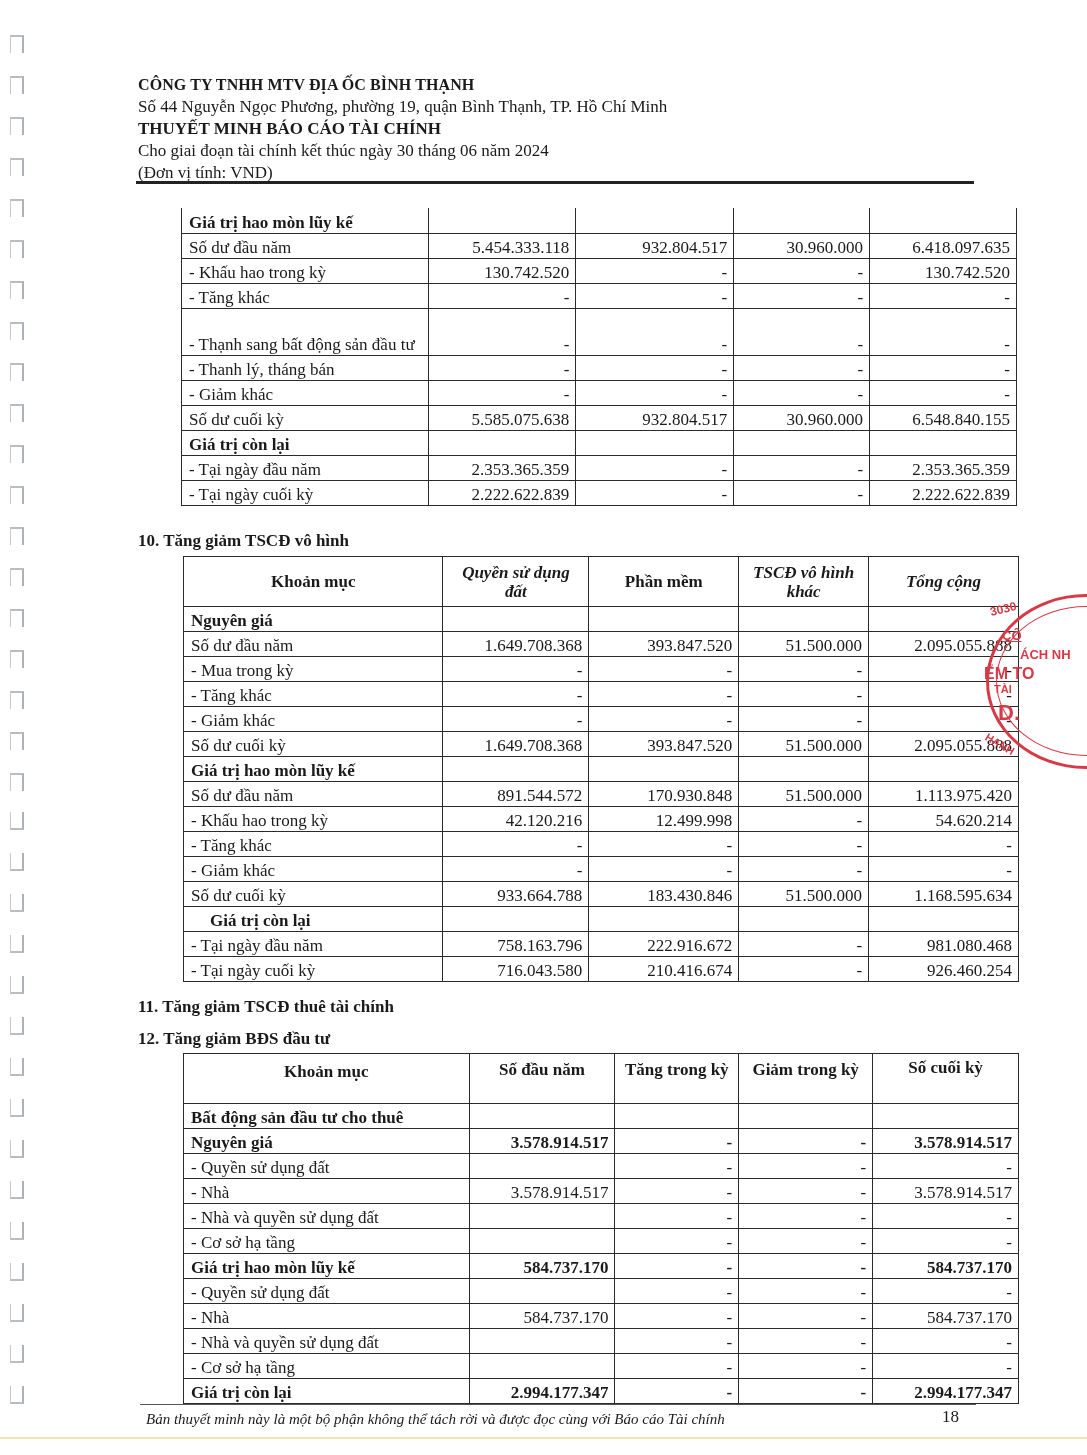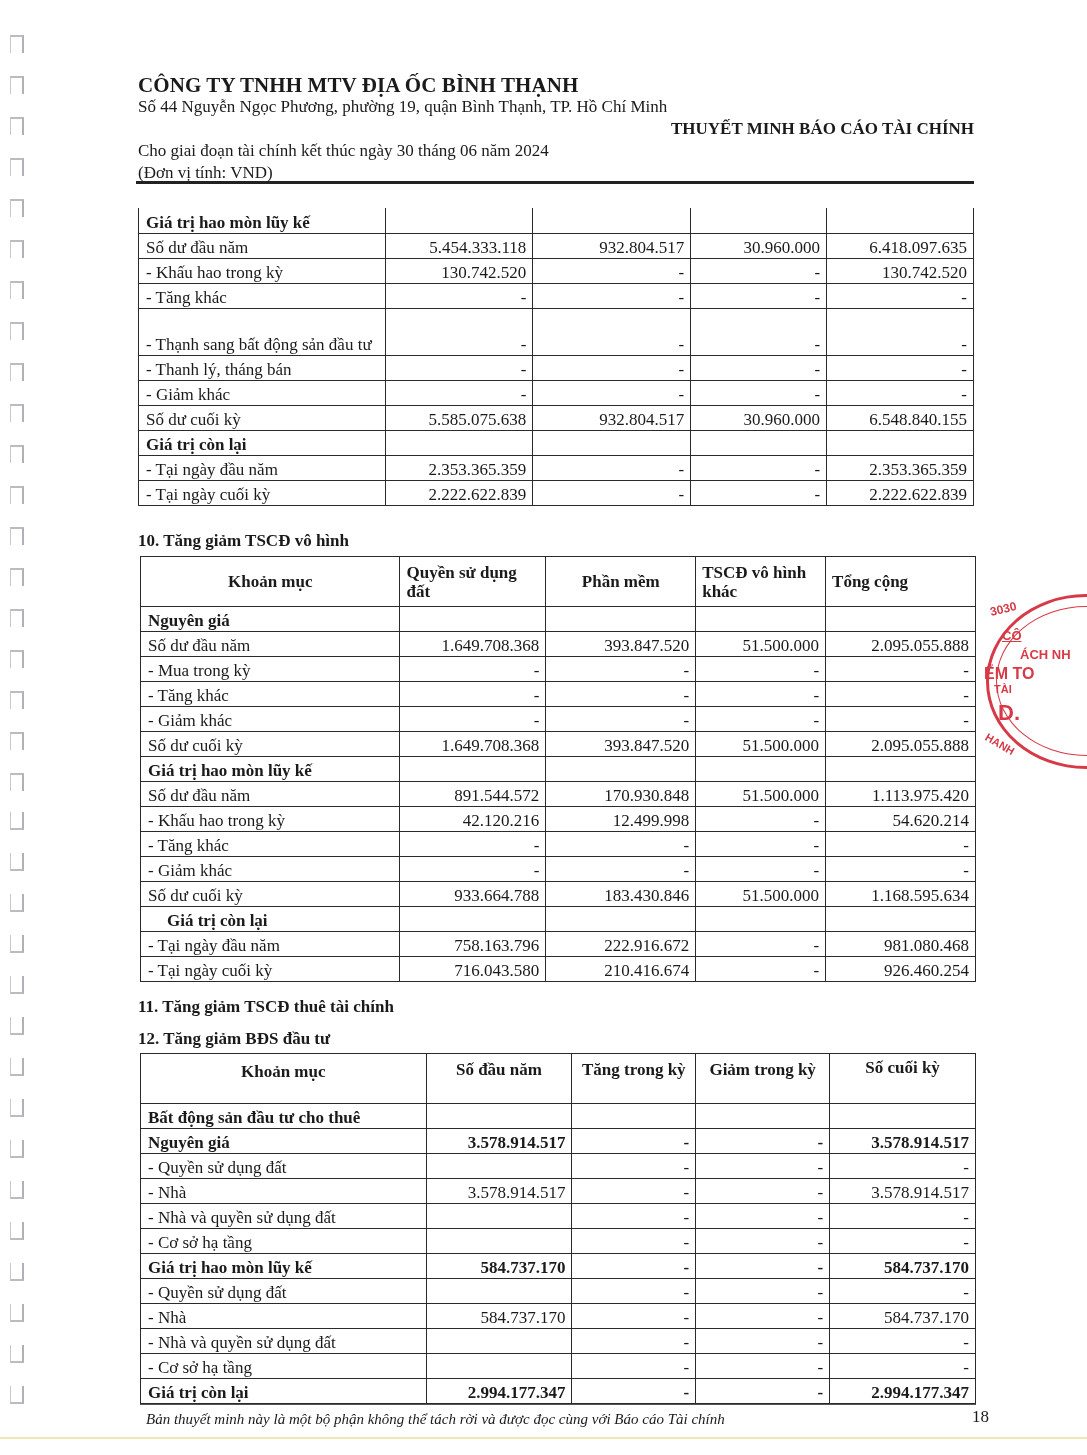--- a/index.html
+++ b/index.html
@@ -6,41 +6,41 @@
   html, body { width: 1087px; height: 1455px; background: #ffffff; overflow: hidden; }
   body { position: relative; font-family: "Liberation Serif", "DejaVu Serif", serif; color: #1a1a1a; }
 
   
   .binder { position: absolute; left: 10px; width: 14px; }
   .binder .mark { position: absolute; left: 0; width: 14px; height: 18px; }
   .mark.top { border-top: 2px solid #b9bcc0; border-left: 1px solid #c5c8cc; border-right: 2px solid #aeb2b6; }
   .mark.bot { border-bottom: 2px solid #b9bcc0; border-left: 1px solid #c5c8cc; border-right: 2px solid #aeb2b6; }
 
   .header { position: absolute; left: 138px; top: 74px; width: 836px; }
-  .header .l1 { font-weight: bold; font-size: 21px; line-height: 22px; letter-spacing: 0.1px; }
+  .header .l1 { font-weight: bold; font-size: 16px; line-height: 22px; letter-spacing: 0.1px; }
   .header .l2 { font-size: 17px; line-height: 22px; }
-  .header .l3 { font-weight: bold; font-size: 17px; line-height: 22px; text-align: right; }
+  .header .l3 { font-weight: bold; font-size: 17px; line-height: 22px; }
   .header .l4 { font-size: 17px; line-height: 22px; }
   .header .l5 { font-size: 17px; line-height: 22px; }
   .header-rule { position: absolute; left: 136px; top: 181px; width: 838px; height: 3px; background: #222; }
 
-  table.fin { position: absolute; border-collapse: collapse; font-size: 17px; }
+  table.fin { position: absolute; border-collapse: collapse; font-size: 17px; margin-left: 43px; }
   table.fin td, table.fin th { border: 1.4px solid #2a2a2a; padding: 0 6px; height: 25px; line-height: 20px; vertical-align: bottom; }
   table.fin td.lbl { text-align: left; padding-left: 7px; }
   table.fin td.num { text-align: right; padding-right: 6px; }
   table.fin td.b, table.fin .b { font-weight: bold; }
   table.fin th { font-weight: bold; text-align: center; vertical-align: middle; line-height: 19px; }
-  table.fin th.r { text-align: left; }
+  table.fin th.r { text-align: center; font-style: italic; }
   table.fin tr.tall td { height: 47px; }
   table.fin tr.open-top td { border-top: none; }
 
   .section-title { position: absolute; font-weight: bold; font-size: 17px; left: 138px; }
 
   .footer-note { position: absolute; left: 146px; top: 1411px; font-style: italic; font-size: 15px; }
-  .page-num { position: absolute; left: 972px; top: 1407px; font-size: 17px; }
+  .page-num { position: absolute; left: 942px; top: 1407px; font-size: 17px; }
   .footer-rule { position: absolute; left: 140px; top: 1404px; width: 836px; height: 1px; background: #555; }
   .bottom-rule { position: absolute; left: 0; top: 1437px; width: 1087px; height: 2px; background: #efe6b4; }
 
   .stamp { position: absolute; left: 978px; top: 588px; width: 109px; height: 185px; overflow: hidden; }
   .stamp .ring { position: absolute; left: 8px; top: 6px; width: 200px; height: 175px; border: 3px solid #d63a46; border-radius: 50%; }
   .stamp .ring2 { position: absolute; left: 18px; top: 18px; width: 180px; height: 150px; border: 1.5px solid #d63a46; border-radius: 50%; }
   .stamp .txt { position: absolute; color: #d63a46; font-family: "Liberation Sans", sans-serif; font-weight: bold; }
 </style>
 </head>
 <body>

